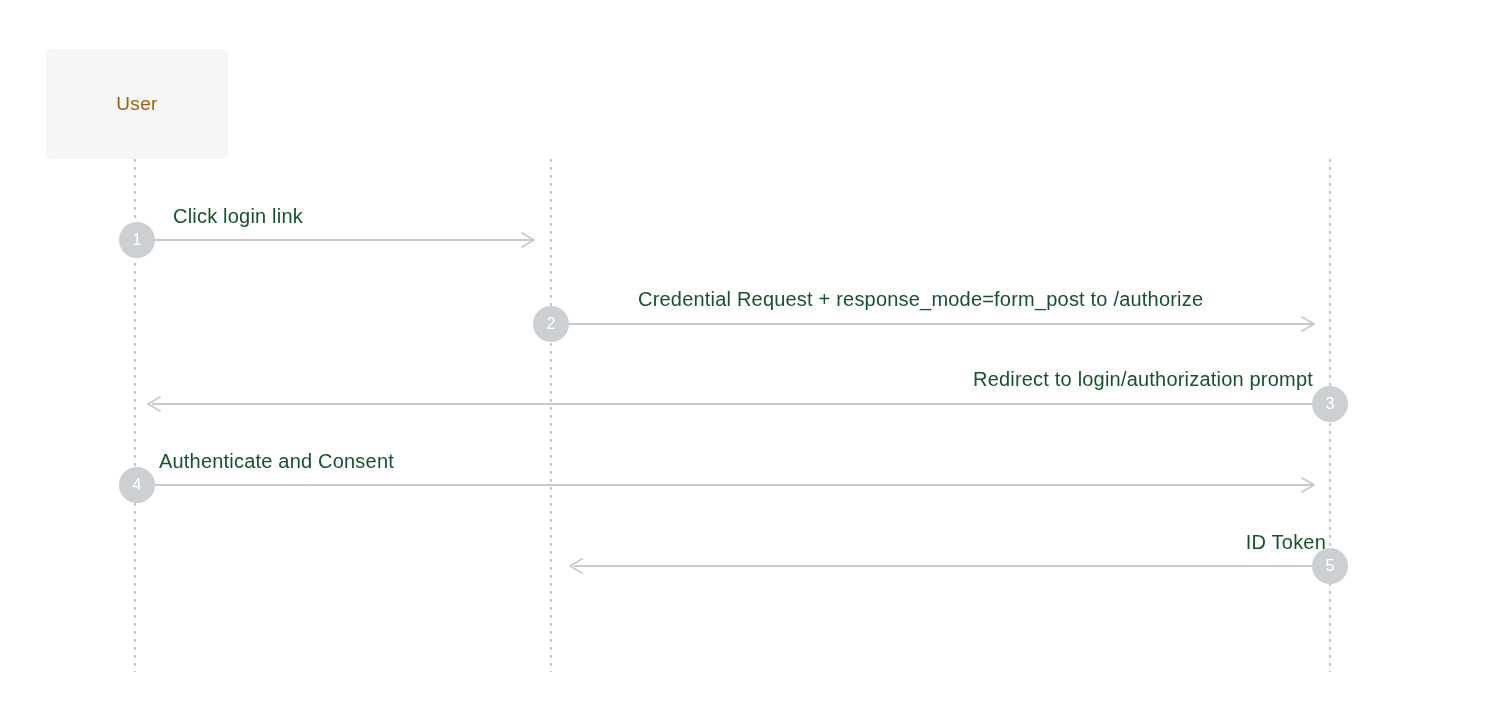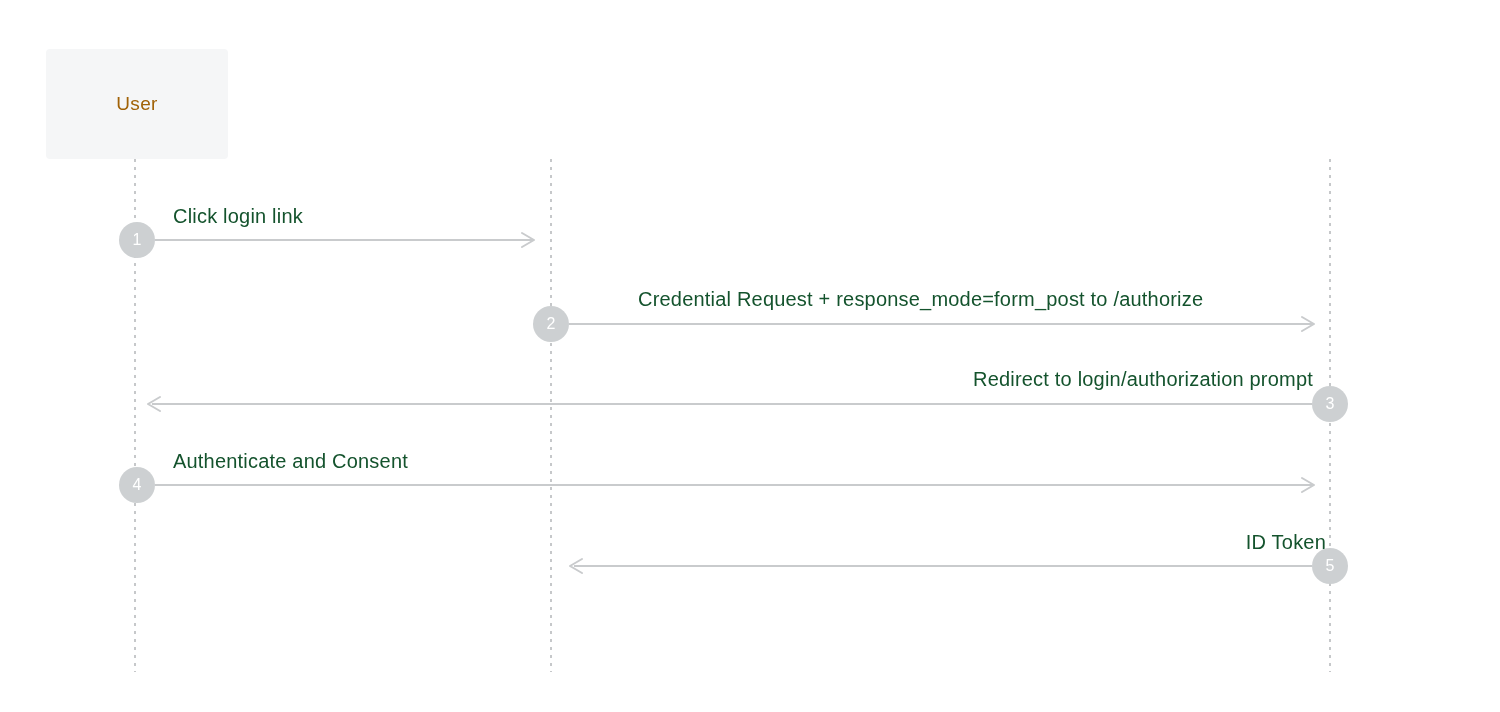--- a/index.html
+++ b/index.html
@@ -118,21 +118,21 @@
     <div class="msg-line" style="left:152px; top:403px; width:1160px;"></div>
     <svg class="arrowhead" style="left:146px; top:395px;" viewBox="0 0 16 18">
       <path d="M14 2 L2 9 L14 16" fill="none" stroke="#c9cbcd" stroke-width="2" stroke-linejoin="round" stroke-linecap="round"></path>
     </svg>
     <div class="step-circle" style="left:1312px; top:386px;">
       <span>3</span>
     </div>
   </div>
 
   <div>
-    <div class="msg-label" style="left:173px; top:450px;text-align:center;">Authenticate and Consent</div>
+    <div class="msg-label" style="left:159px; top:450px;text-align:center;">Authenticate and Consent</div>
     <div class="msg-line" style="left:155px; top:484px; width:1158px;"></div>
     <svg class="arrowhead" style="left:1300px; top:476px;" viewBox="0 0 16 18">
       <path d="M2 2 L14 9 L2 16" fill="none" stroke="#c9cbcd" stroke-width="2" stroke-linejoin="round" stroke-linecap="round"></path>
     </svg>
     <div class="step-circle" style="left:119px; top:467px;">
       <span>4</span>
     </div>
   </div>
 
   <div>

